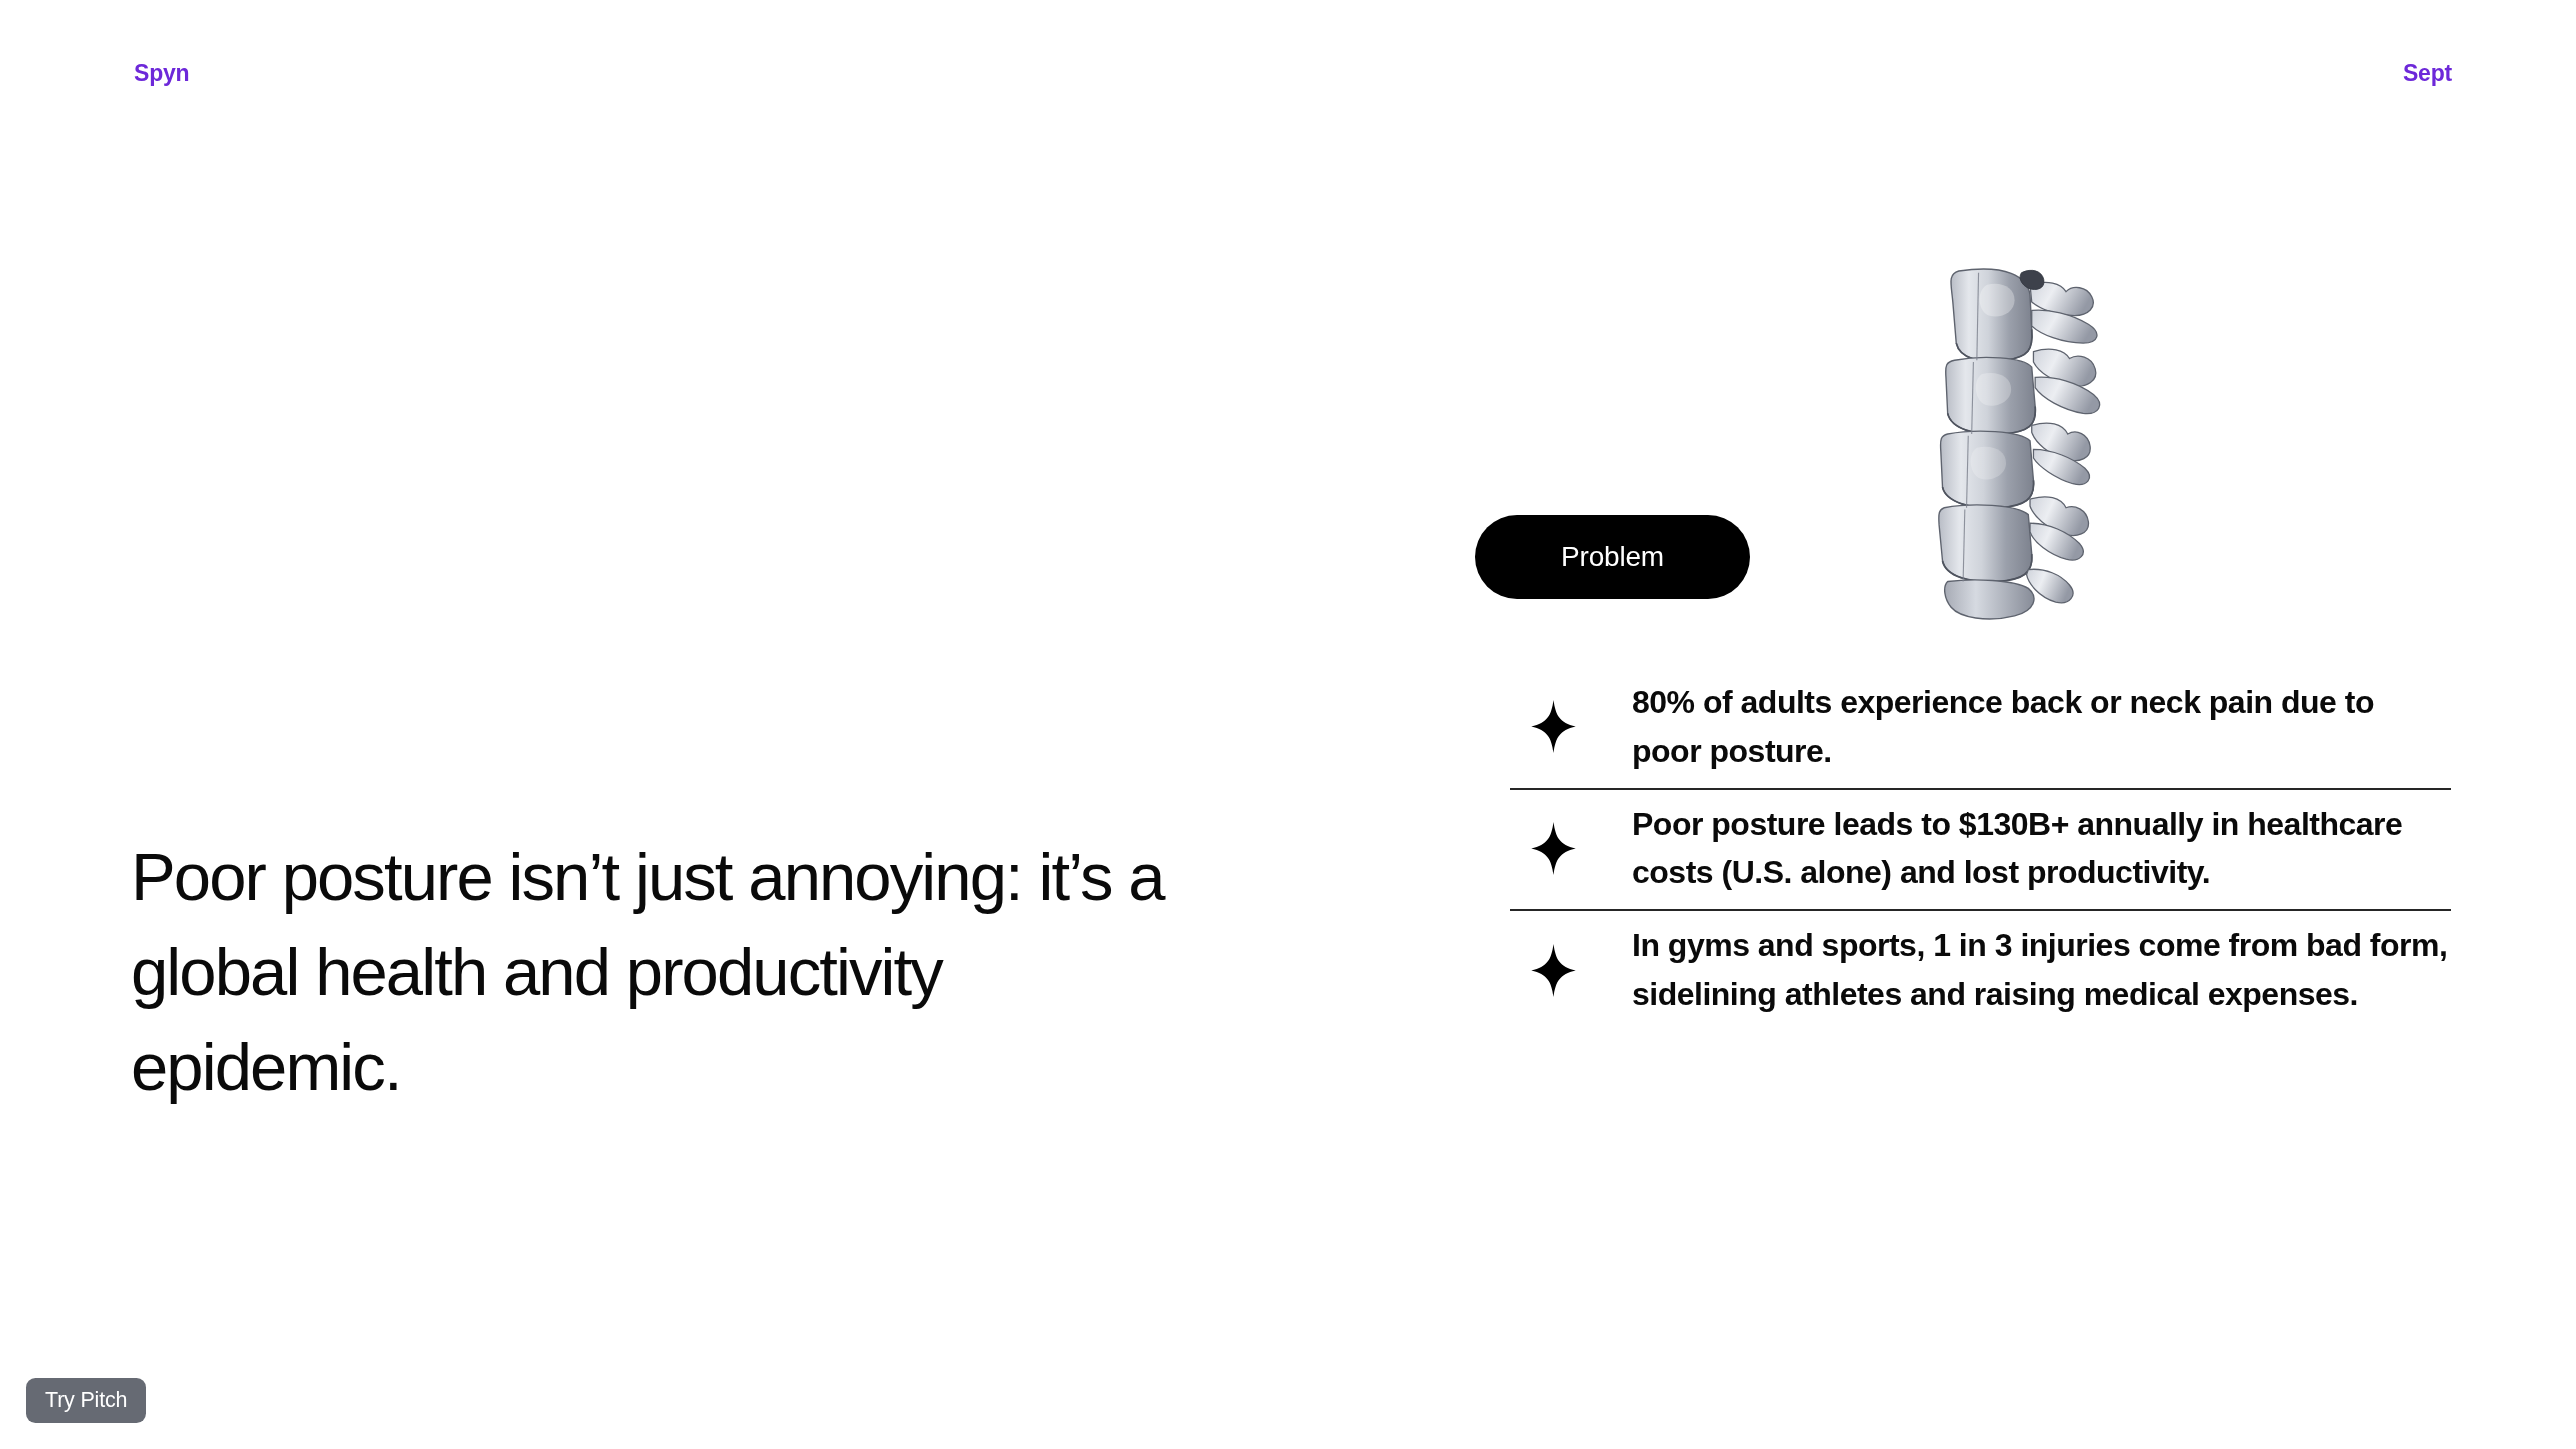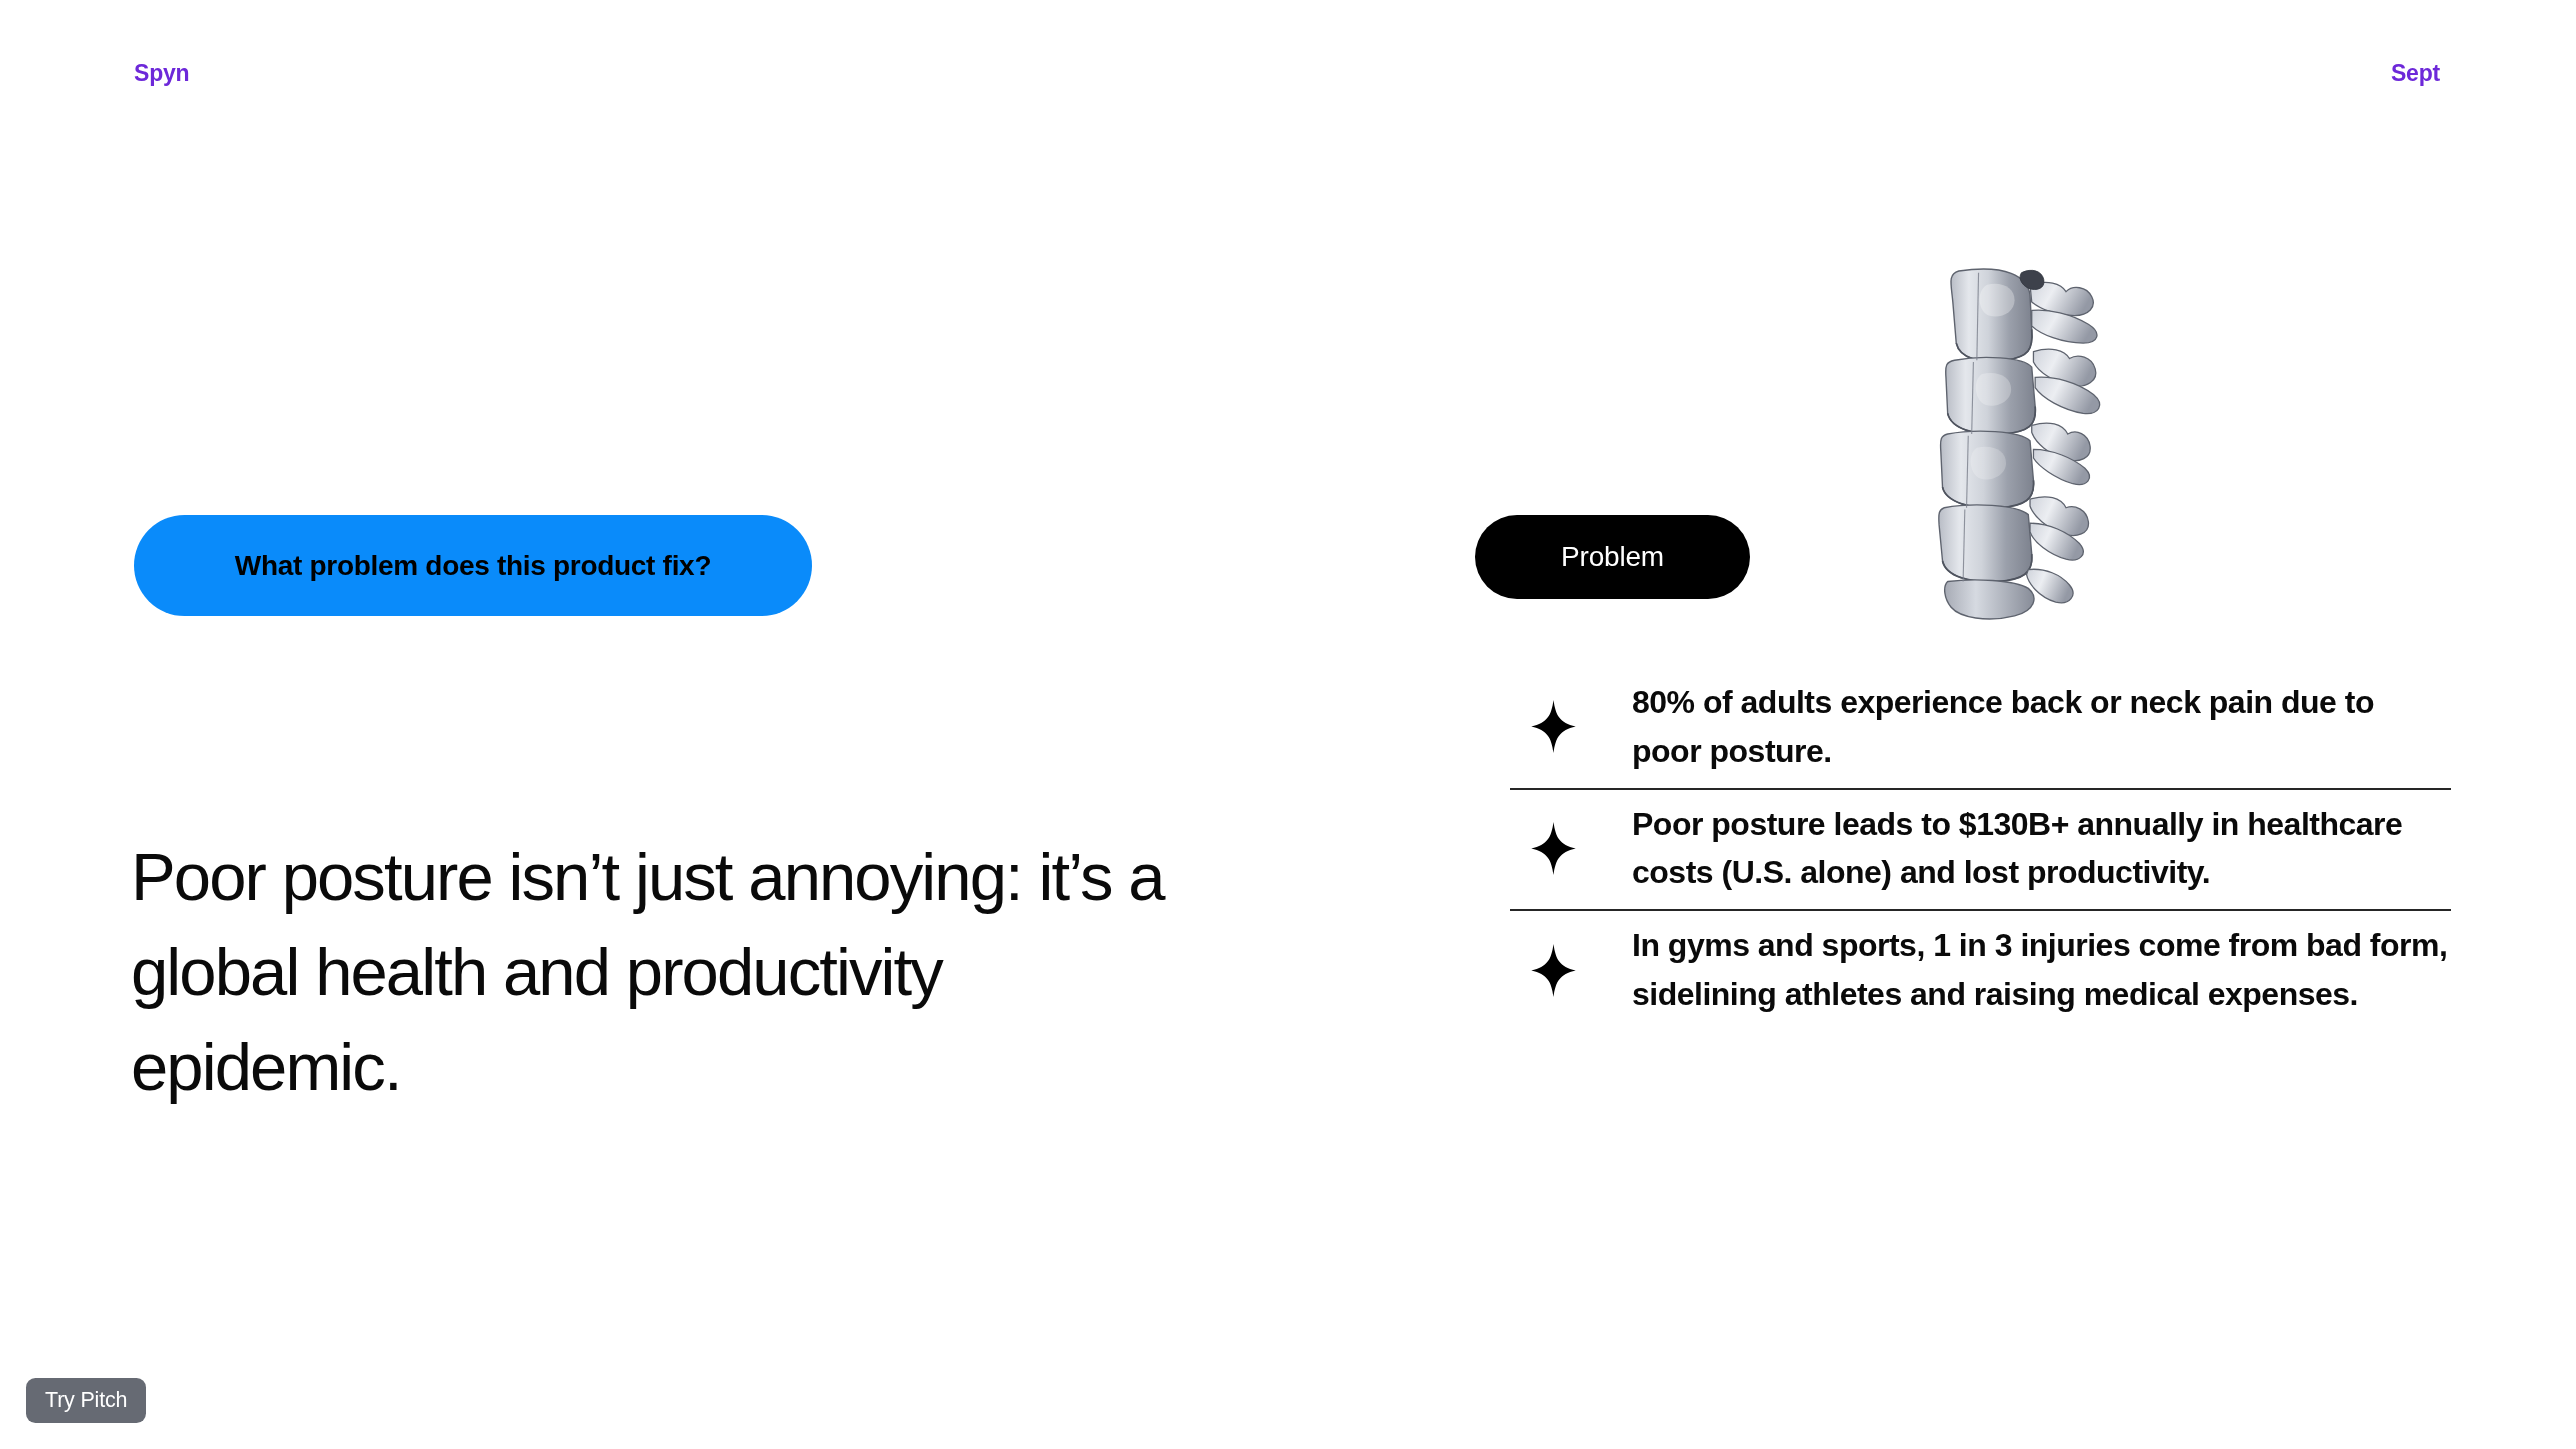--- a/index.html
+++ b/index.html
@@ -23,21 +23,21 @@
   .hdr {
     position: absolute;
     top: 62px;
     font-size: 23px;
     font-weight: 600;
     letter-spacing: -0.2px;
     color: #6d28d9;
     line-height: 1;
   }
   .hdr-left  { left: 134px; }
-  .hdr-right { right: 136px; }
+  .hdr-right { right: 124px; }
 
   
   .pill-question {
     position: absolute;
     left: 134px;
     top: 515px;
     height: 101px;
     min-width: 678px;
     box-sizing: border-box;
     padding: 0 50px;
@@ -147,21 +147,20 @@
   }
 </style>
 </head>
 <body>
 
 <div id="slide">
 
   <div class="hdr hdr-left">Spyn</div>
   <div class="hdr hdr-right">Sept</div>
 
-  <div class="pill-question">What problem does this product fix?</div>
 
   <div class="headline">Poor posture isn’t just annoying: it’s a global health and productivity epidemic.</div>
 
   <div class="spine-wrap">
     <svg viewBox="0 0 300 450" xmlns="http://www.w3.org/2000/svg" aria-hidden="true">
       <defs>
         <linearGradient id="gBody" x1="0" y1="0" x2="1" y2="0">
           <stop offset="0%" stop-color="#b9bdc6"></stop>
           <stop offset="22%" stop-color="#e4e7ec"></stop>
           <stop offset="46%" stop-color="#cfd3da"></stop>

